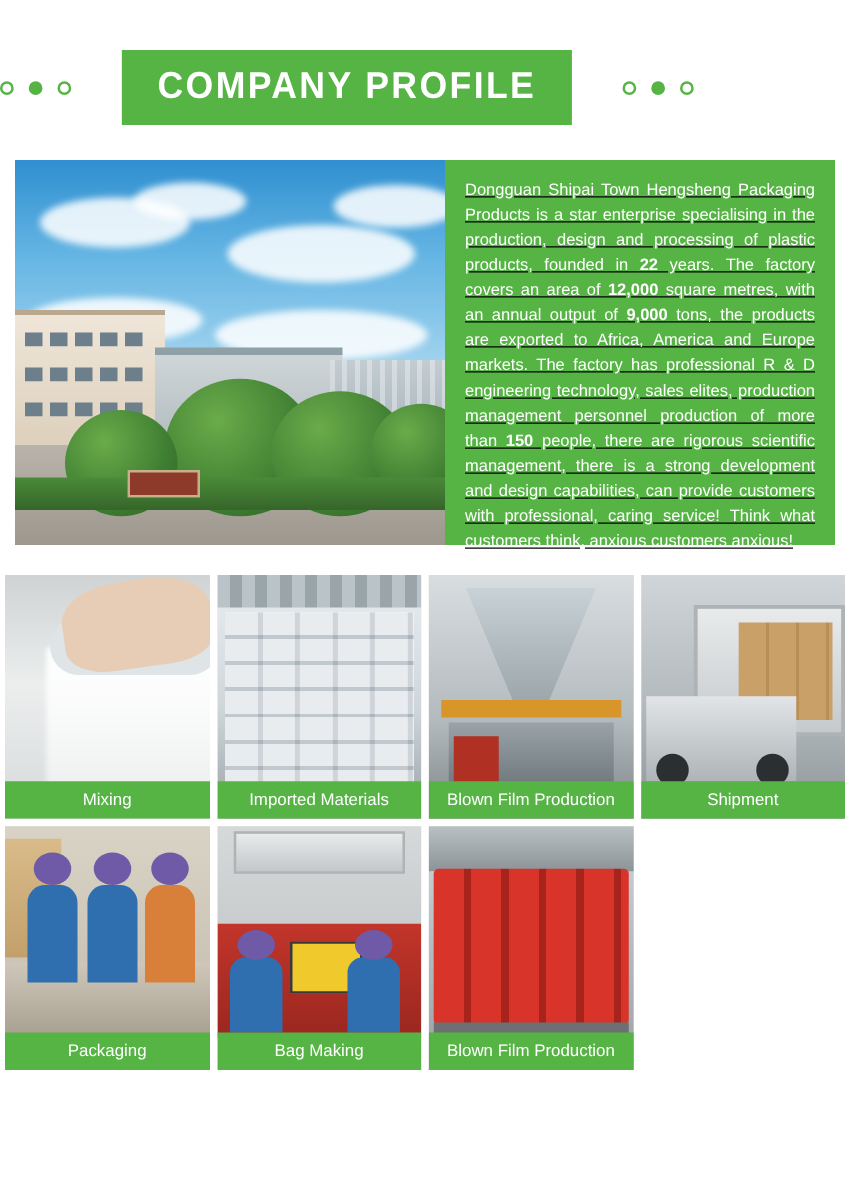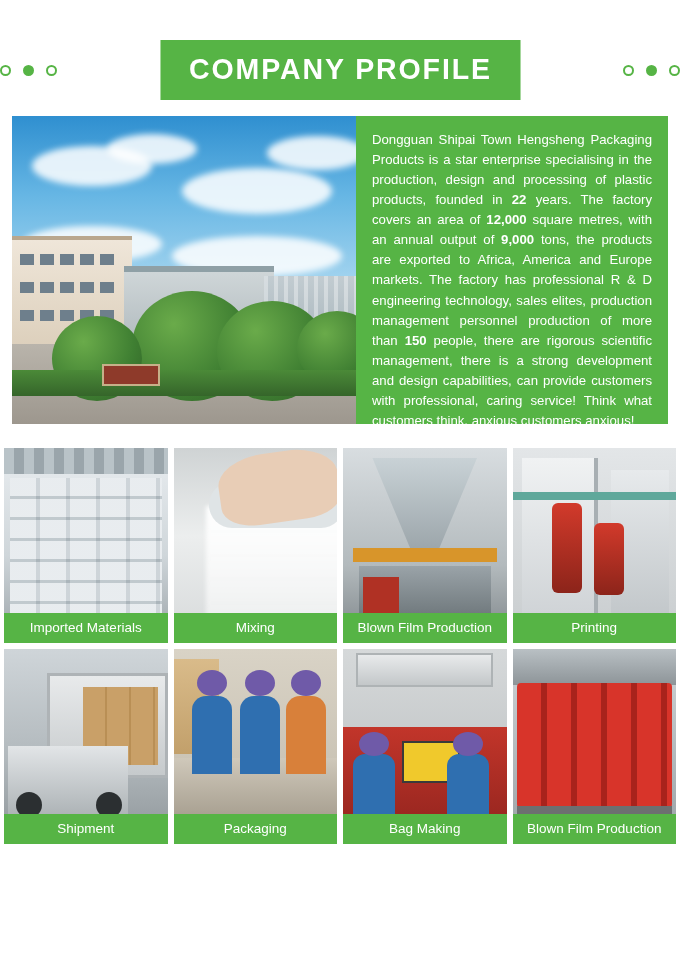--- a/index.html
+++ b/index.html
@@ -17,22 +17,22 @@
     position: relative;
     width: 680px;
     height: 954px;
     background: #ffffff;
   }
 
   
   .heading-row {
     display: flex;
     align-items: center;
-    justify-content: space-between;
-    gap: 14px;
+    justify-content: flex-start;
+    gap: 31px;
   }
   .dots {
     display: flex;
     align-items: center;
     gap: 12px;
   }
   .dot {
     width: 11px;
     height: 11px;
     border-radius: 50%;
@@ -368,21 +368,21 @@
       <span class="dot"></span>
     </div>
     <div class="banner">COMPANY PROFILE</div>
     <div class="dots">
       <span class="dot"></span>
       <span class="dot filled"></span>
       <span class="dot"></span>
     </div>
   </div>
 
-  <div class="profile-wrap" style="margin-top:16px;">
+  <div class="profile-wrap" style="margin-top:28px;text-decoration:underline;">
     <div class="profile-photo">
       <div class="sky"></div>
       <div class="cloud c1"></div>
       <div class="cloud c2"></div>
       <div class="cloud c3"></div>
       <div class="cloud c4"></div>
       <div class="cloud c5"></div>
       <div class="cloud c6"></div>
       <div class="bldg-left">
         <div class="win" style="left:8px; top:14px;"></div>
@@ -400,56 +400,46 @@
       <div class="hedge"></div>
       <div class="sign"></div>
     </div>
     <div class="profile-text">Dongguan Shipai Town Hengsheng Packaging Products is a star enterprise specialising in the production, design and processing of plastic products, founded in <b>22</b> years. The factory covers an area of <b>12,000</b> square metres, with an annual output of <b>9,000</b> tons, the products are exported to Africa, America and Europe markets. The factory has professional R &amp; D engineering technology, sales elites, production management personnel production of more than <b>150</b> people, there are rigorous scientific management, there is a strong development and design capabilities, can provide customers with professional, caring service! Think what customers think, anxious customers anxious!</div>
   </div>
 
 
   <div class="grid" style="margin-top:24px;">
 
     <div class="cell">
-      <div class="photo p1">
-        <div class="beam"></div>
-          <div class="bags"></div>
-      </div>
-      <div class="caption">Imported Materials</div>
-    </div>
-
-    <div class="cell">
       <div class="photo p2">
         <div class="flow"></div>
           <div class="glove"></div>
           <div class="hand"></div>
       </div>
       <div class="caption">Mixing</div>
+    </div>
+
+    <div class="cell">
+      <div class="photo p1">
+        <div class="beam"></div>
+          <div class="bags"></div>
+      </div>
+      <div class="caption">Imported Materials</div>
     </div>
 
     <div class="cell">
       <div class="photo p3">
         <div class="funnel"></div>
           <div class="frame"></div>
           <div class="body"></div>
           <div class="red"></div>
       </div>
       <div class="caption">Blown Film Production</div>
     </div>
 
-    <div class="cell">
-      <div class="photo p4">
-        <div class="mach"></div>
-          <div class="mach2"></div>
-          <div class="greenbar"></div>
-        <div class="rollA"></div>
-          <div class="rollB"></div>
-      </div>
-      <div class="caption">Printing</div>
-    </div>
 
     <div class="cell">
       <div class="photo p5">
         <div class="truck"></div>
           <div class="carton"></div>
           <div class="fork"></div>
         <div class="wheel w1"></div>
           <div class="wheel w2"></div>
       </div>
       <div class="caption">Shipment</div>

